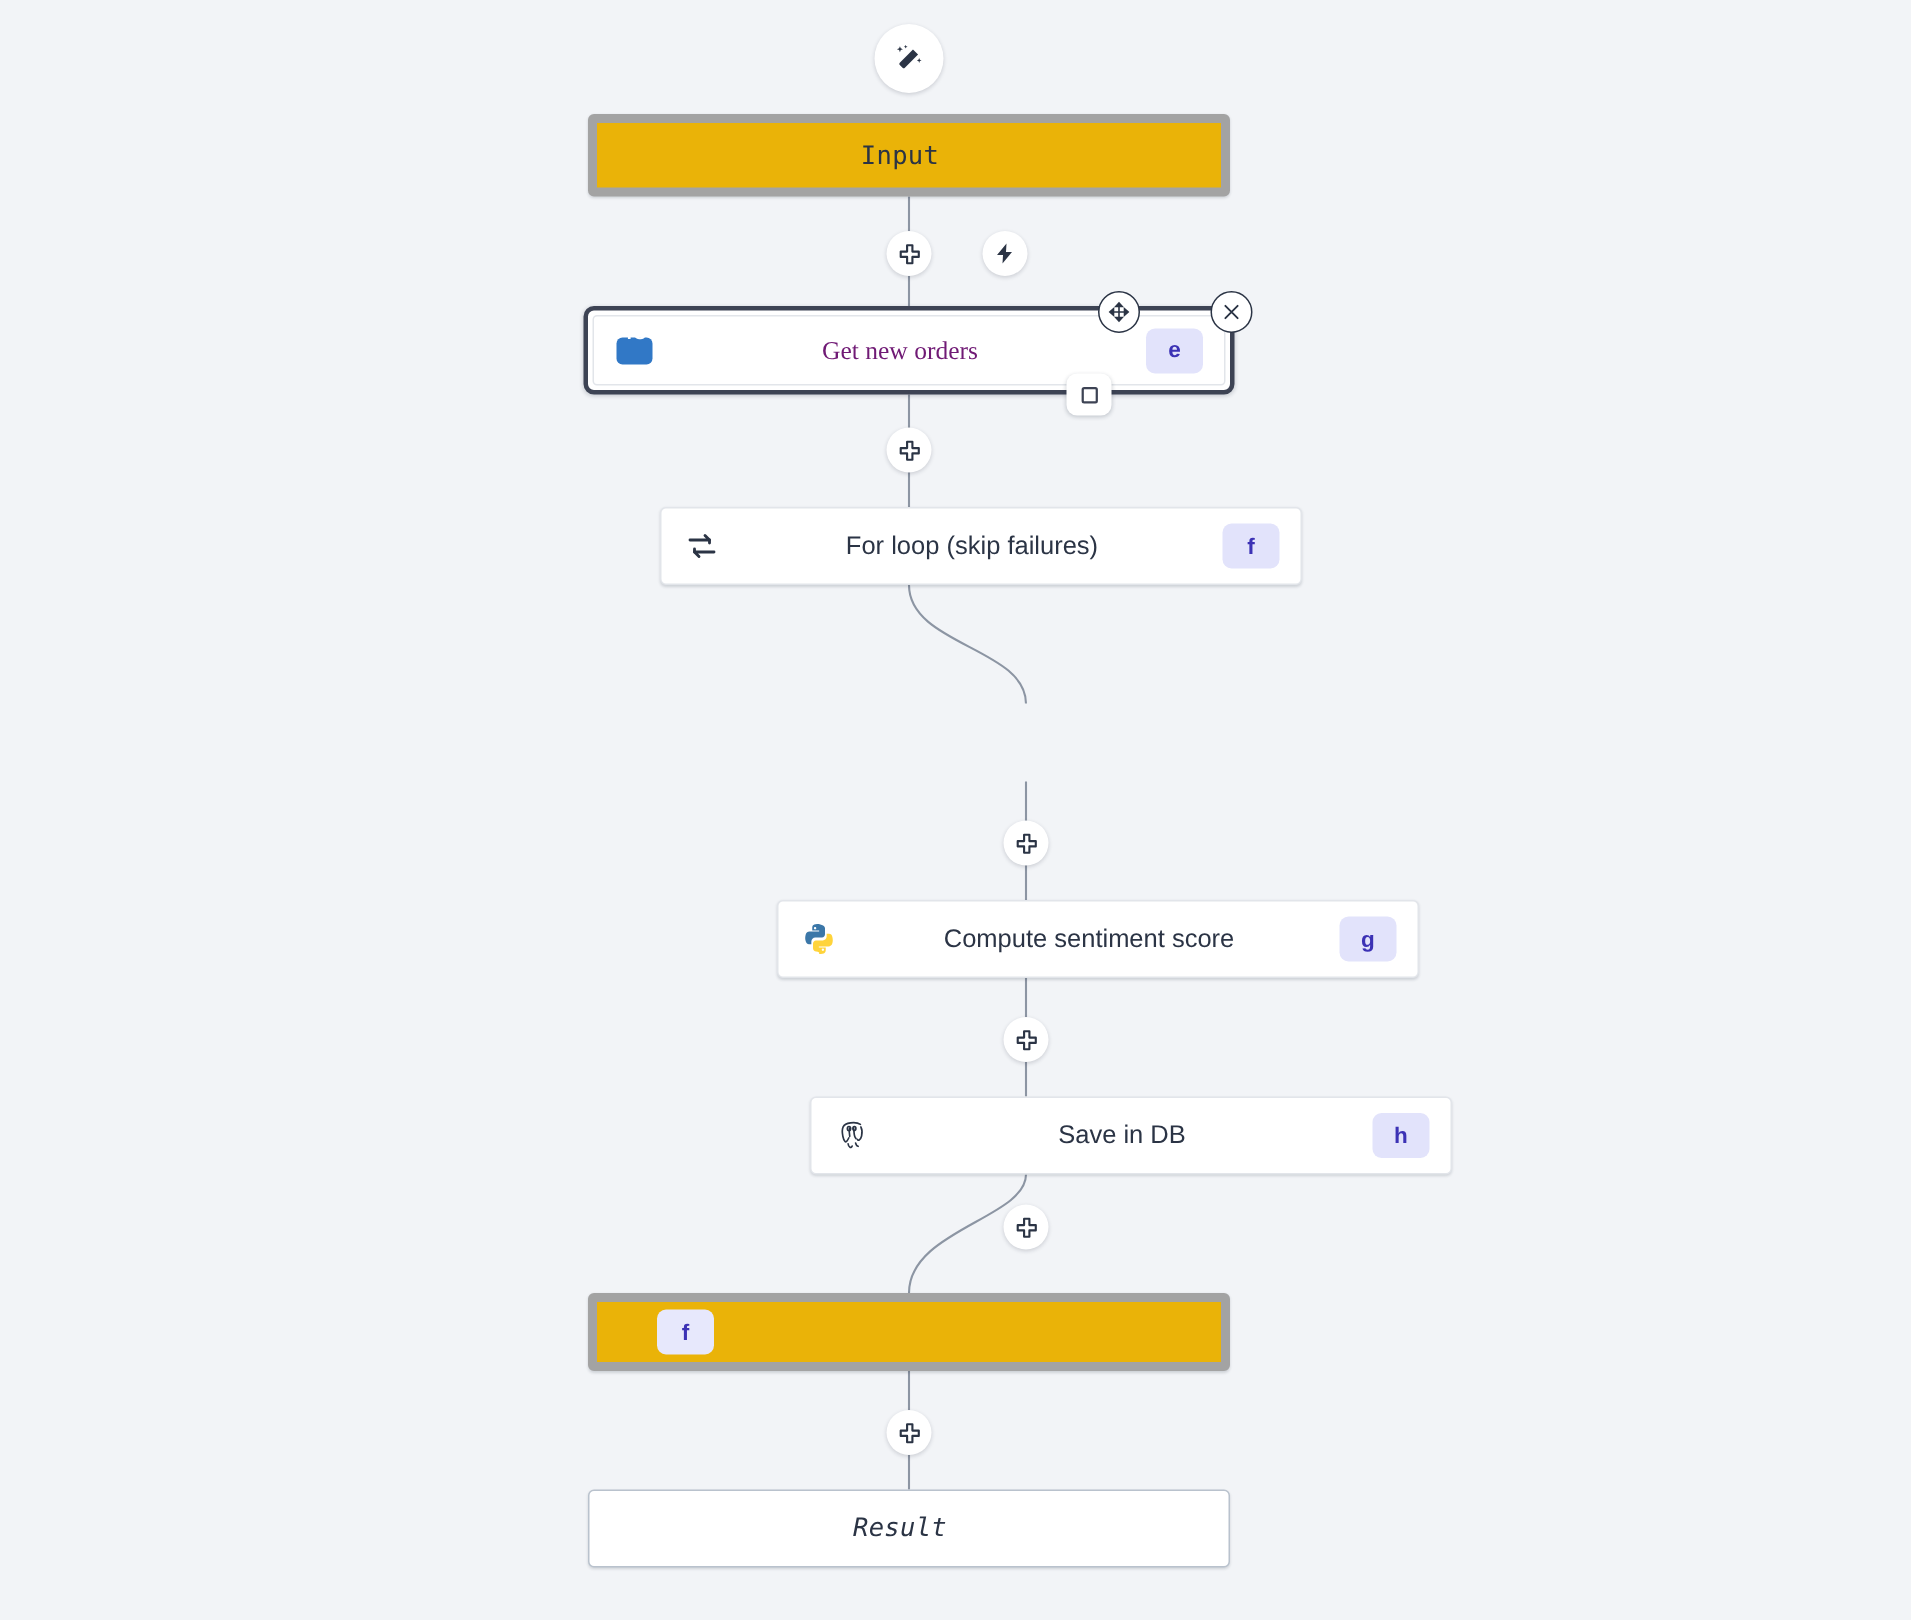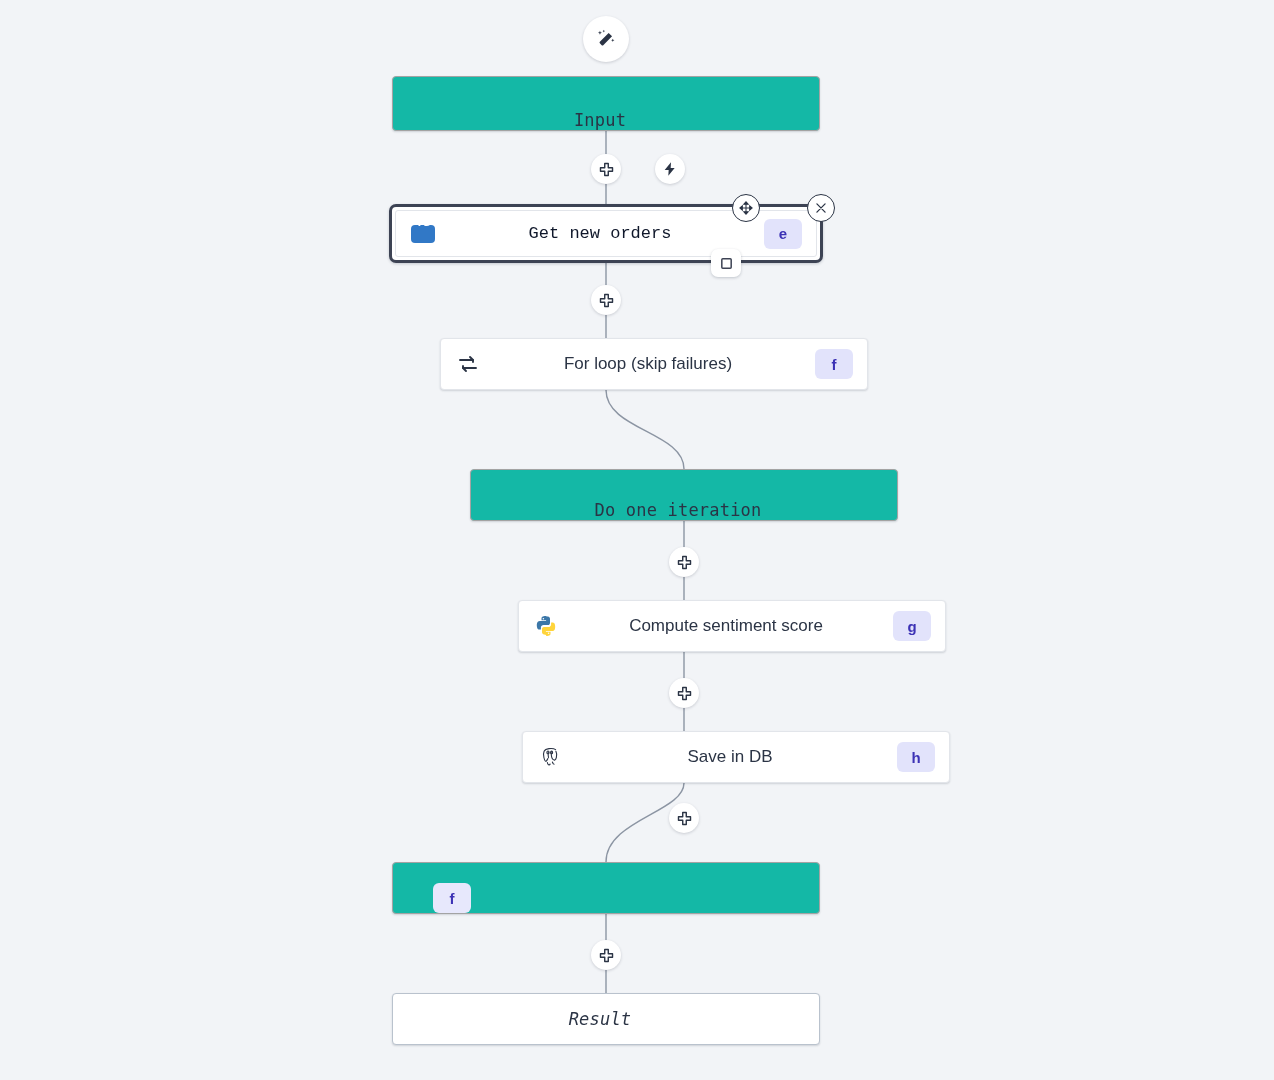--- a/index.html
+++ b/index.html
@@ -46,23 +46,22 @@
     font-size: 17px;
     color: #2b3445;
   }
   .node-label {
     flex: 1 1 auto;
     text-align: center;
     white-space: nowrap;
     overflow: hidden;
   }
   .node.frame {
-    background: #14b8a6;
-    border: 1px solid #a3a3a3;
-    align-items: flex-end;
+    background: #eab308;
+    border: 6px solid #a3a3a3;
   }
   .node.plain {
     background: #ffffff;
     border: 1px solid #e2e5ea;
     margin-left: 48px;
   }
   .node.white-frame {
     background: #ffffff;
     border: 1px solid #b9c2cd;
   }
@@ -229,21 +228,21 @@
     <svg width="16" height="16" viewBox="0 0 24 24">
       <path d="M13.5 2L4 13.5h6L9.5 22 19 10.5h-6z" fill="#2b3445"></path>
     </svg>
   </div>
 
   <div class="sel-wrap" style="left:389px; top:204px; width:434px; height:59px;">
     <div class="sel-inner">
       <span class="node-icon">
         <span class="ts-icon">TS</span>
       </span>
-      <span class="node-label" style="font-family:Liberation Mono, monospace; font-size:17px; color:#0f172a;">Get new orders</span>
+      <span class="node-label" style="font-family:Liberation Serif, serif; font-size:17px; color:#701a75;">Get new orders</span>
       <span class="badge">e</span>
     </div>
   </div>
 
   <div class="handle-btn" style="left:732px; top:194px;">
     <svg width="16" height="16" viewBox="0 0 24 24">
       <g stroke="#2b3445" stroke-width="1.8" fill="#2b3445">
         <path d="M12 3l-3 3.4h6z"></path>
         <path d="M12 21l-3-3.4h6z"></path>
         <path d="M3 12l3.4-3v6z"></path>
@@ -279,25 +278,20 @@
           <path d="M17 8v2"></path>
           <path d="M20 16H7l3 3"></path>
           <path d="M7 16v-2"></path>
         </g>
       </svg>
     </span>
     <span class="node-label">For loop (skip failures)</span>
     <span class="badge">f</span>
   </div>
 
-  <div class="node frame mono" style="left:470px; top:469px; width:428px; height:52px;">
-    <span class="icon-pad"></span>
-    <span class="node-label">Do one iteration</span>
-    <span class="badge-pad"></span>
-  </div>
 
   <div class="circ-btn" style="left:669px; top:547px;">
     <svg width="17" height="17" viewBox="0 0 24 24">
       <path d="M9.5 3.5h5v6h6v5h-6v6h-5v-6h-6v-5h6z" fill="none" stroke="#2b3445" stroke-width="2" stroke-linejoin="round"></path>
     </svg>
   </div>
 
   <div class="node plain sans" style="left:470px; top:600px; width:428px; height:52px;">
     <span class="node-icon">
       <svg width="24" height="24" viewBox="0 0 24 24">
@@ -308,21 +302,21 @@
     <span class="node-label">Compute sentiment score</span>
     <span class="badge">g</span>
   </div>
 
   <div class="circ-btn" style="left:669px; top:678px;">
     <svg width="17" height="17" viewBox="0 0 24 24">
       <path d="M9.5 3.5h5v6h6v5h-6v6h-5v-6h-6v-5h6z" fill="none" stroke="#2b3445" stroke-width="2" stroke-linejoin="round"></path>
     </svg>
   </div>
 
-  <div class="node plain sans" style="left:474px; top:731px; width:428px; height:52px;">
+  <div class="node plain sans" style="left:492px; top:731px; width:428px; height:52px;">
     <span class="node-icon">
       <svg width="24" height="24" viewBox="0 0 24 24">
         <g fill="none" stroke="#2b3445" stroke-width="1.1" stroke-linecap="round" stroke-linejoin="round">
           <path d="M17.6 4.6c-1.6-1.1-4.3-1.3-6.6-1-2.2.3-4.2 1.2-4.9 2.7-.8 1.7-.6 4.3-.2 6.2.3 1.5.9 3.1 1.5 3.6.4.3.9.1 1.3-.5.4-.6.9-1.5 1.2-2.1"></path>
           <path d="M13.1 7.2c.2 1.6.2 3.6.6 5 .2.8.6 1.5 1 1.9"></path>
           <path d="M10.3 7.1c-.2 1.8-.1 4 .2 5.4"></path>
           <path d="M17.9 6.3c.8 1.6 1 4 .5 6-.3 1.2-.9 2.3-1.6 2.7-.5.3-1 .1-1.2-.4"></path>
           <path d="M9.4 17.5c.1 1.1.5 2 1.2 2.3.6.3 1.3-.1 1.5-.8"></path>
           <path d="M14.4 17c.3 1.2 1 2.1 1.7 2.2"></path>
           <ellipse cx="10" cy="7.4" rx="1.1" ry="1.4"></ellipse>

